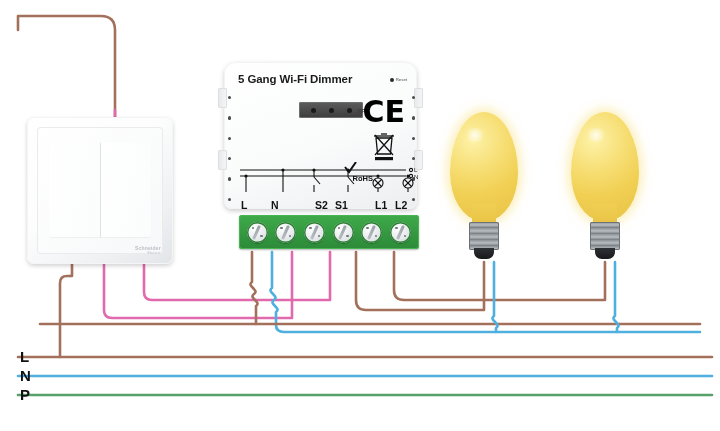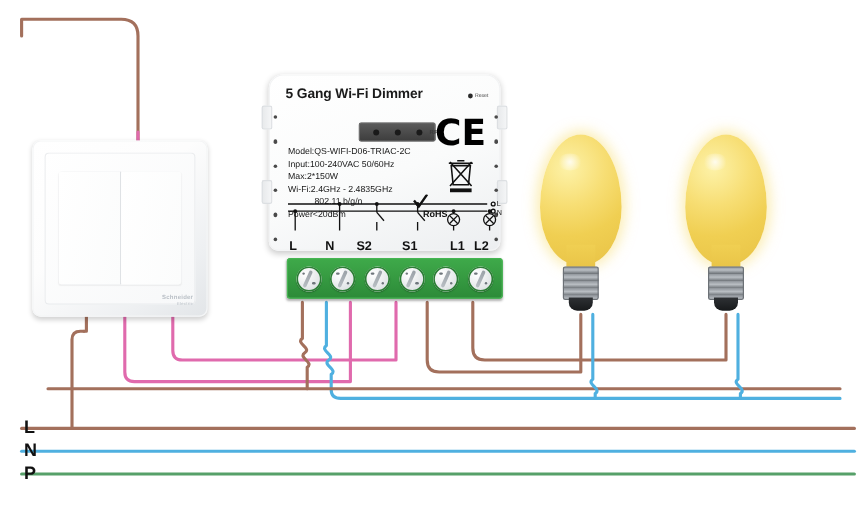--- a/index.html
+++ b/index.html
@@ -189,28 +189,20 @@
         <span class="reset-lbl">Reset</span>
       </div>
 
       <div class="rf-win">
         <span class="rf-led"></span>
         <span class="rf-led"></span>
         <span class="rf-led"></span>
       </div>
       <div class="rf-lbl">RF</div>
 
-      <div class="spec">
-        <div>Model:QS-WIFI-D06-TRIAC-2C</div>
-        <div>Input:100-240VAC 50/60Hz</div>
-        <div>Max:2*150W</div>
-        <div>Wi-Fi:2.4GHz - 2.4835GHz</div>
-        <div class="ind">802.11 b/g/n</div>
-        <div>Power&lt;20dBm</div>
-      </div>
 
       <div class="ce">CE</div>
 
       <svg class="weee" viewBox="0 0 26 30">
         <g fill="none" stroke="#111" stroke-width="1.3">
           <path d="M5 7 h16 l-1.6 16 h-12.8 z"></path>
           <path d="M3 5 h20"></path>
           <path d="M10 3 h6"></path>
           <path d="M4 4 L22 24 M22 4 L4 24"></path>
         </g>
@@ -259,21 +251,21 @@
         </g>
         <text x="176" y="11" font-size="6" fill="#111" font-family="Liberation Sans, sans-serif">L</text>
         <text x="176" y="18" font-size="6" fill="#111" font-family="Liberation Sans, sans-serif">N</text>
       </svg>
     </div>
   </div>
 
   <div class="term-labels">
     <span style="left:2px;">L</span>
     <span style="left:32px;">N</span>
-    <span style="left:58px;">S2</span>
+    <span style="left:76px;">S2</span>
     <span style="left:96px;">S1</span>
     <span style="left:136px;">L1</span>
     <span style="left:156px;">L2</span>
   </div>
 
   <div class="term-block">
     <div class="screw">
         <i></i>
       </div>
     <div class="screw">

